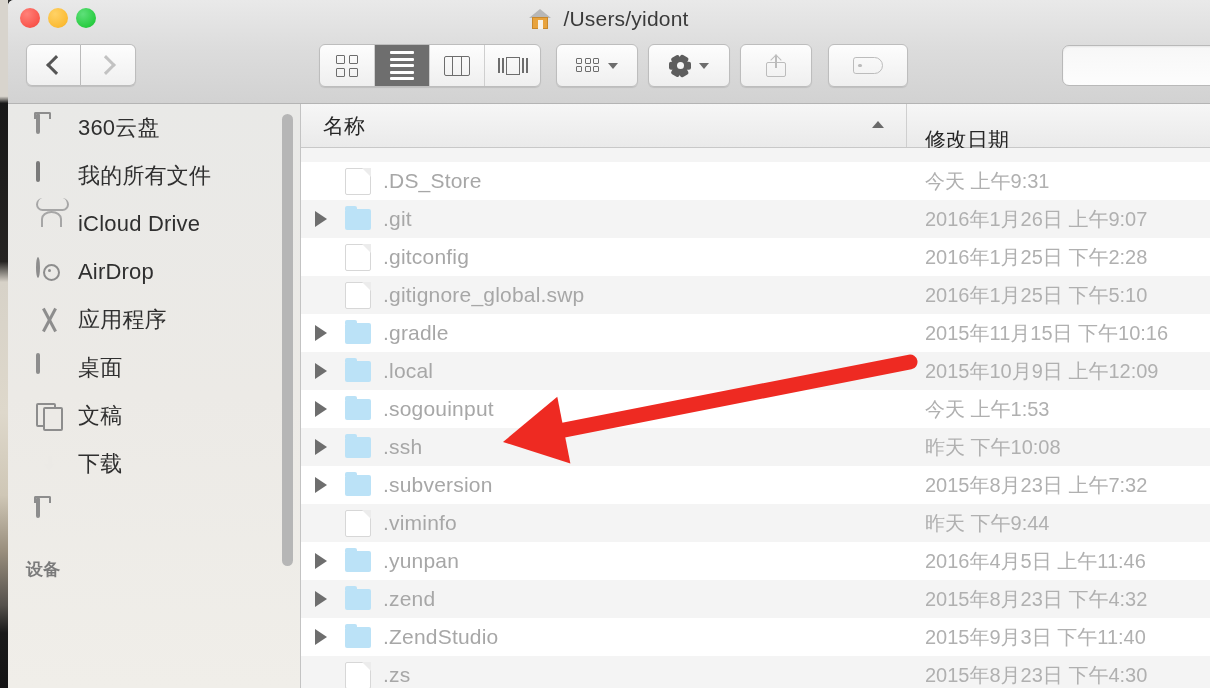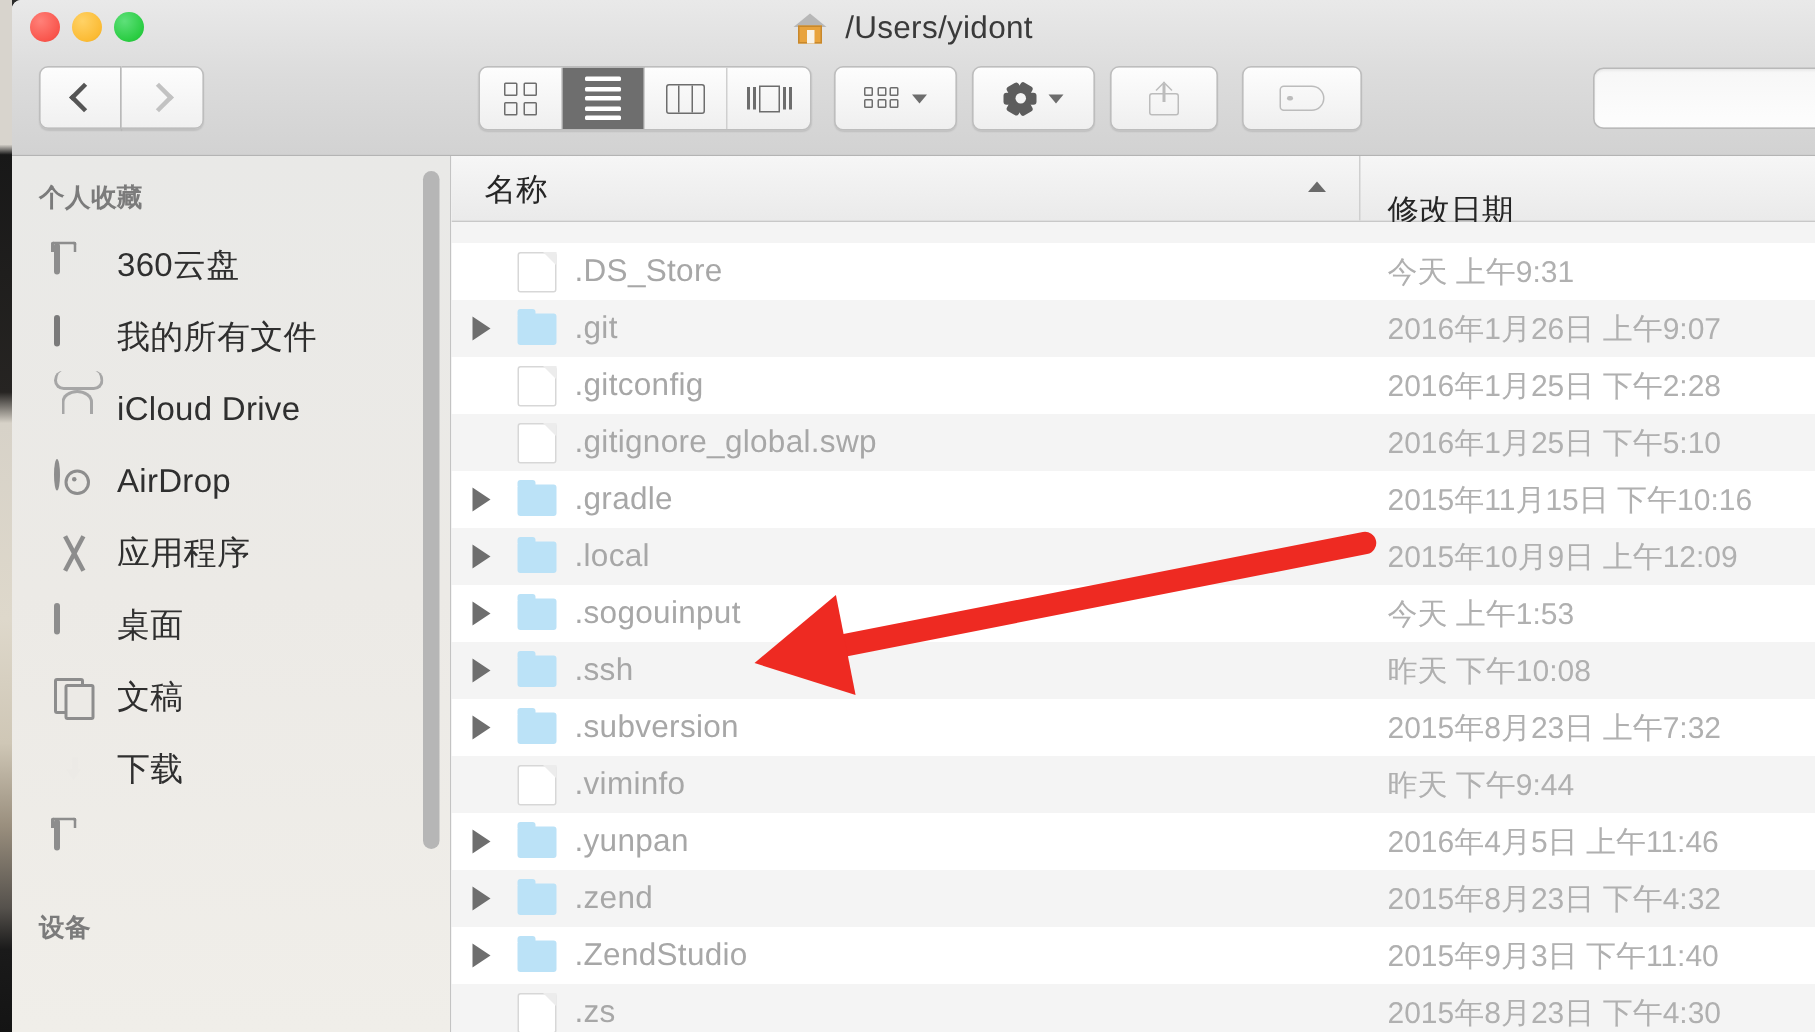--- a/index.html
+++ b/index.html
@@ -361,21 +361,20 @@
           <span class="tag-ico"></span>
         </div>
       </div>
 
       <div class="searchfield" placeholder=""></div>
     </div>
 
     <div class="body">
 
       <div class="sidebar">
-        <div class="sb-header">个人收藏</div>
 
         <div class="sb-item">
           <span class="sb-ico"><span class="i-folder"></span></span>
           <span class="sb-label">360云盘</span>
         </div>
         <div class="sb-item">
           <span class="sb-ico"><span class="i-allfiles"></span></span>
           <span class="sb-label">我的所有文件</span>
         </div>
         <div class="sb-item">

